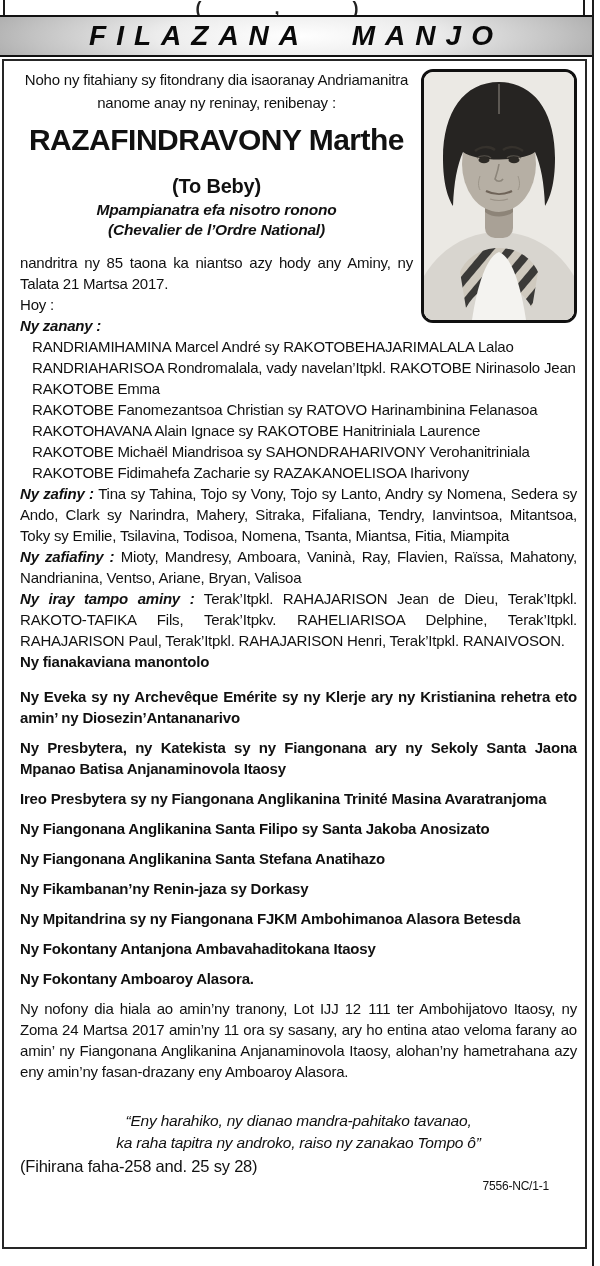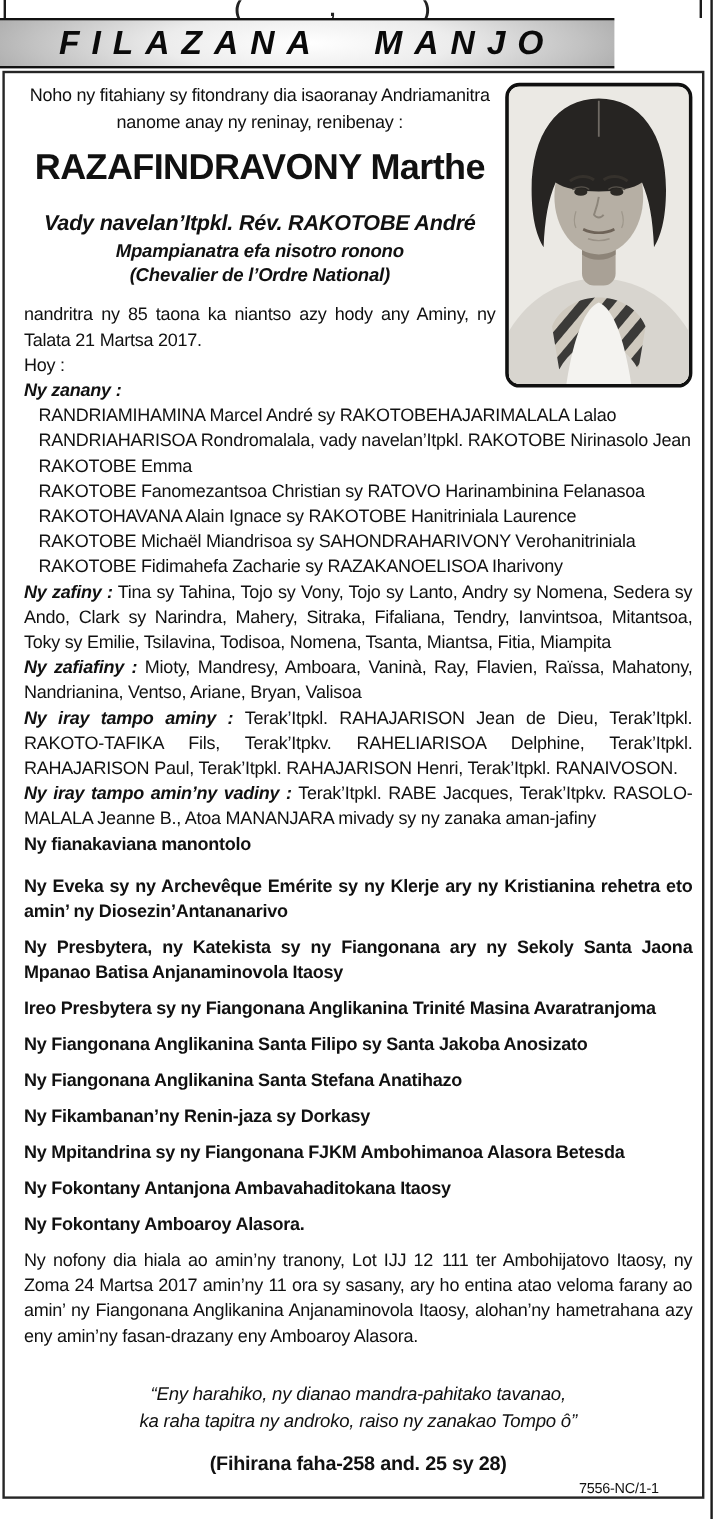--- a/index.html
+++ b/index.html
@@ -7,21 +7,21 @@
         font-family:"Liberation Sans", sans-serif;color:#111;overflow:hidden;}
 
   
   .prev-notice{position:absolute;top:0;left:3px;width:582px;height:15px;
                box-sizing:border-box;border-left:2px solid #1a1a1a;border-right:2px solid #1a1a1a;
                overflow:hidden;text-align:center;}
   .prev-notice span{display:inline-block;font-weight:bold;font-size:18px;line-height:18px;
                     margin-top:-9px;letter-spacing:34px;color:#222;}
 
   
-  .banner{position:absolute;top:15px;left:0;width:512px;height:42px;box-sizing:border-box;
+  .banner{position:absolute;top:15px;left:0;width:592px;height:42px;box-sizing:border-box;
           border-top:2px solid #111;border-bottom:2px solid #111;
           background:radial-gradient(ellipse 62% 170% at 50% 50%, #ffffff 0%, #ececec 38%, #c2c2c2 72%, #9b9b9b 100%);
           display:flex;align-items:center;justify-content:center;}
   .banner .title{font-size:28px;font-weight:bold;font-style:italic;letter-spacing:10px;
                  word-spacing:26px;color:#0a0a0a;}
 
   
   .main-box{position:absolute;top:59px;left:2px;width:585px;height:1190px;box-sizing:border-box;
             border:2px solid #262626;padding:6px 8px 0 16px;overflow:hidden;
             font-size:15px;line-height:21px;letter-spacing:-0.2px;}
@@ -39,21 +39,21 @@
   .death{ text-align:justify;margin:12px 0 0 0;}
   .hoy{ margin:0;}
   .children-label{ font-weight:bold;font-style:italic;margin:0;}
   .child-row{ padding-left:12px;white-space:nowrap;overflow:hidden;}
   .sec{ text-align:justify;margin:0;}
   .sec .lbl{ font-weight:bold;font-style:italic;}
   .family-line{ font-weight:bold;margin:0 0 14px 0;}
   .org{ font-weight:bold;text-align:justify;margin:0 0 9px 0;}
   .funeral{ text-align:justify;margin:8px 0 0 0;}
   .quote{ text-align:center;font-style:italic;font-size:15.5px;line-height:22px;margin-top:28px;}
-  .quote-ref{ text-align:center;font-weight:bold;font-size:16.5px;line-height:20px;margin-top:14px;}
+  .quote-ref{ text-align:left;font-weight:normal;font-size:16.5px;line-height:20px;margin-top:2px;}
   .notice-ref{ text-align:right;padding-right:28px;font-size:12px;margin-top:0px;}
 
   
   .col-rule{position:absolute;left:592px;top:0;width:2px;height:1266px;background:#1c1c1c;}
 </style>
 </head>
 <body>
 
 <div class="page">
 
@@ -106,21 +106,21 @@
 
         <path d="M56,104 C54,110 54,114 56,118" stroke="#9d968a" stroke-width="1" fill="none"></path>
         <path d="M94,104 C96,110 96,114 94,118" stroke="#9d968a" stroke-width="1" fill="none"></path>
       </svg>
     </div>
 
     <div class="intro">Noho ny fitahiany sy fitondrany dia isaoranay Andriamanitra</div>
     <div class="intro">nanome anay ny reninay, renibenay  :</div>
 
     <div class="deceased-name">RAZAFINDRAVONY Marthe</div>
-    <div class="spouse">Vady navelan’Itpkl. Rév. RAKOTOBE André</div>
+    <div class="nickname">(To Beby)</div>
     <div class="minor-title">Mpampianatra efa nisotro ronono</div>
     <div class="minor-title">(Chevalier de l’Ordre National)</div>
 
     <p class="death">nandritra ny 85 taona ka niantso azy hody any Aminy, ny Talata 21 Martsa 2017.</p>
     <p class="hoy">Hoy  :</p>
 
     <p class="children-label">Ny zanany  :</p>
     <div>
       <div class="child-row">RANDRIAMIHAMINA Marcel André sy RAKOTOBEHAJARIMALALA Lalao</div>
       <div class="child-row">RANDRIAHARISOA Rondromalala, vady navelan’Itpkl. RAKOTOBE Nirinasolo Jean Aimé</div>
@@ -135,24 +135,20 @@
       <span class="lbl">Ny zafiny  :</span>
       <span>Tina sy Tahina, Tojo sy Vony, Tojo sy Lanto, Andry sy Nomena, Sedera sy Ando, Clark sy Narindra, Mahery, Sitraka, Fifaliana, Tendry, Ianvintsoa, Mitantsoa, Toky sy Emilie, Tsilavina, Todisoa, Nomena, Tsanta, Miantsa, Fitia, Miampita</span>
     </p>
     <p class="sec">
       <span class="lbl">Ny zafiafiny  :</span>
       <span>Mioty, Mandresy, Amboara, Vaninà, Ray, Flavien, Raïssa, Mahatony, Nandrianina, Ventso, Ariane, Bryan, Valisoa</span>
     </p>
     <p class="sec">
       <span class="lbl">Ny iray tampo aminy  :</span>
       <span>Terak’Itpkl. RAHAJARISON Jean de Dieu, Terak’Itpkl. RAKOTO-TAFIKA Fils, Terak’Itpkv. RAHELIARISOA Delphine, Terak’Itpkl. RAHAJARISON Paul, Terak’Itpkl. RAHAJARISON Henri, Terak’Itpkl. RANAIVOSON.</span>
-    </p>
-    <p class="sec">
-      <span class="lbl">Ny iray tampo amin’ny vadiny  :</span>
-      <span>Terak’Itpkl. RABE Jacques, Terak’Itpkv. RASOLO-MALALA Jeanne B., Atoa MANANJARA mivady sy ny zanaka aman-jafiny</span>
     </p>
 
     <p class="family-line">Ny fianakaviana manontolo</p>
 
     <div>
       <p class="org">Ny Eveka sy ny Archevêque Emérite sy ny Klerje ary ny Kristianina rehetra eto amin’ ny Diosezin’Antananarivo</p>
       <p class="org">Ny Presbytera, ny Katekista sy ny Fiangonana ary ny Sekoly Santa Jaona Mpanao Batisa Anjanaminovola Itaosy</p>
       <p class="org">Ireo Presbytera sy ny Fiangonana Anglikanina Trinité Masina Avaratranjoma</p>
       <p class="org">Ny Fiangonana Anglikanina Santa Filipo sy Santa Jakoba Anosizato</p>
       <p class="org">Ny Fiangonana Anglikanina Santa Stefana Anatihazo</p>

